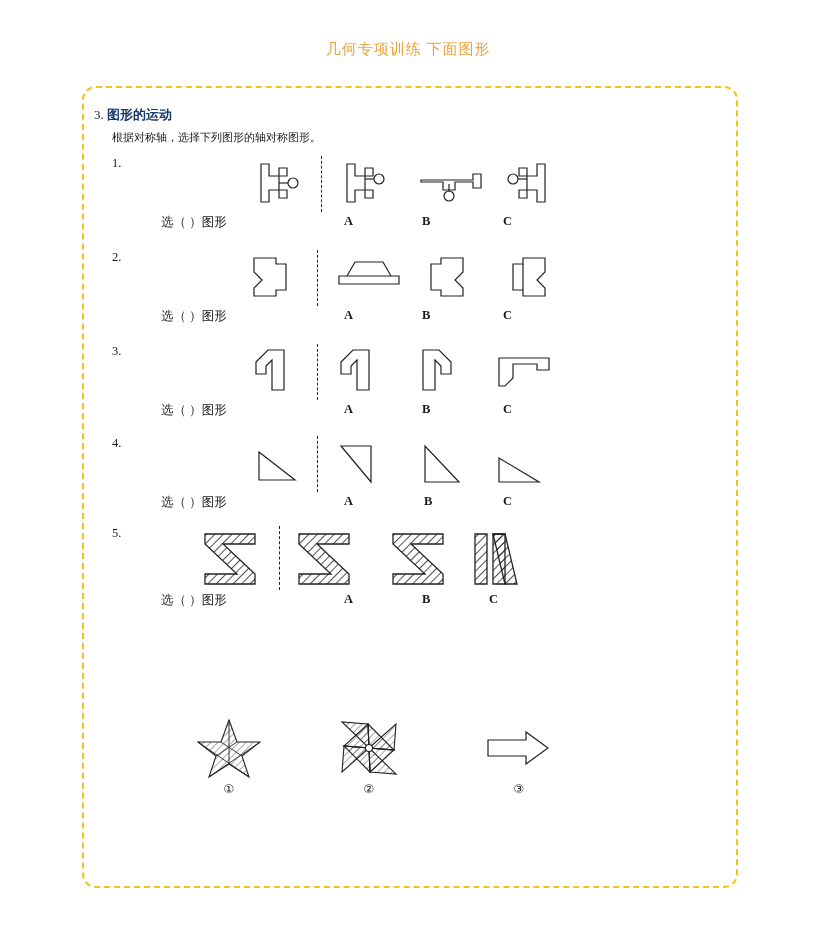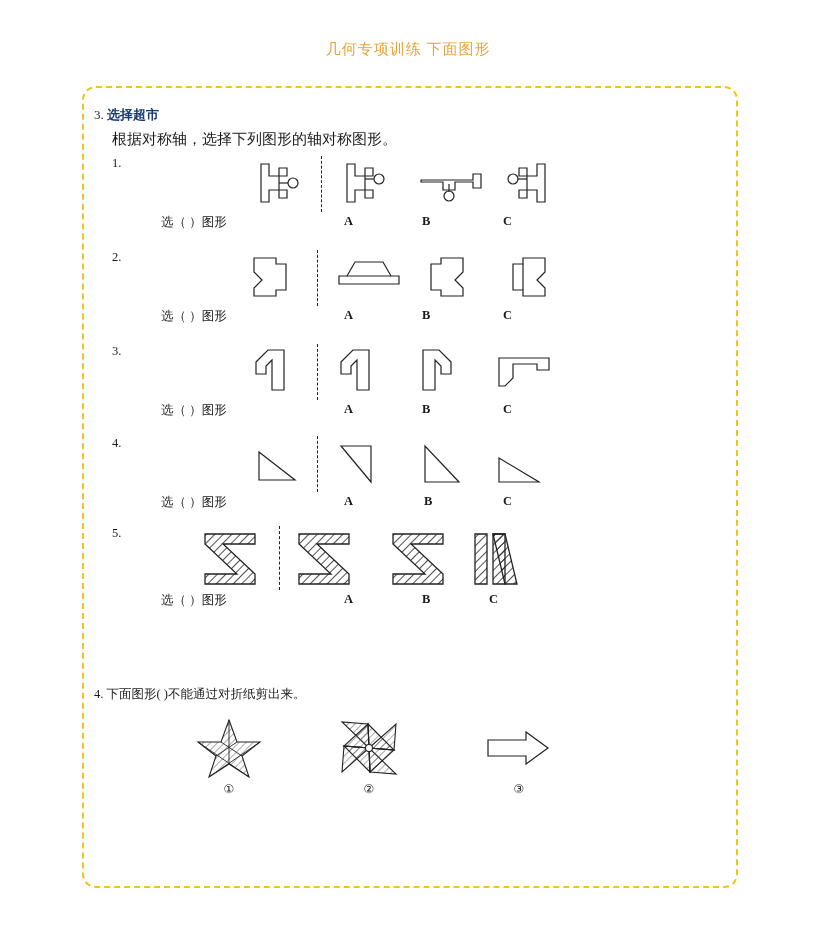--- a/index.html
+++ b/index.html
@@ -47,21 +47,21 @@
     color: #18396b;
   }
   .q-head .num {
     font-weight: normal;
     color: #1a1a1a;
   }
   .q-sub {
     position: absolute;
     left: 28px;
     top: 42px;
-    font-size: 15px;
+    font-size: 11px;
     color: #1a1a1a;
   }
   .item {
     position: absolute;
     left: 0;
     width: 100%;
   }
   .item-num {
     position: absolute;
     left: 28px;
@@ -126,21 +126,21 @@
 </head>
 <body>
 
 <div class="page-title">几何专项训练  下面图形</div>
 
 <div class="worksheet-box">
   <div class="inner">
 
     <div class="q-head">
       <span class="num">3.</span>
-      <span>选择超市</span>
+      <span>图形的运动</span>
     </div>
     <div class="q-sub">根据对称轴，选择下列图形的轴对称图形。</div>
 
     <div class="item" style="top:68px;">
       <div class="item-num">1.</div>
       <div class="figs">
 
         <div class="fig" style="left:110px;">
           <svg width="60" height="56" viewBox="0 0 60 56">
             <g fill="none" stroke="#222" stroke-width="1.2">
@@ -372,21 +372,20 @@
         </div>
       </div>
       <div class="labels" style="top:66px;">
         <span class="sel">选（   ）图形</span>
         <span class="opt" style="left:205px;">A</span>
         <span class="opt" style="left:283px;">B</span>
         <span class="opt" style="left:350px;">C</span>
       </div>
     </div>
 
-    <div class="q4">4. 下面图形(        )不能通过对折纸剪出来。</div>
 
     <div class="q4-figs">
       <div style="position:absolute; left:110px; top:0;">
         <svg width="70" height="64" viewBox="0 0 70 64">
           <defs>
             <pattern id="hq4" width="5" height="5" patternTransform="rotate(45)" patternUnits="userSpaceOnUse">
               <line x1="0" y1="0" x2="0" y2="5" stroke="#555" stroke-width="1"></line>
             </pattern>
           </defs>
           <g stroke="#222" stroke-width="1.1" fill="url(#hq4)">

